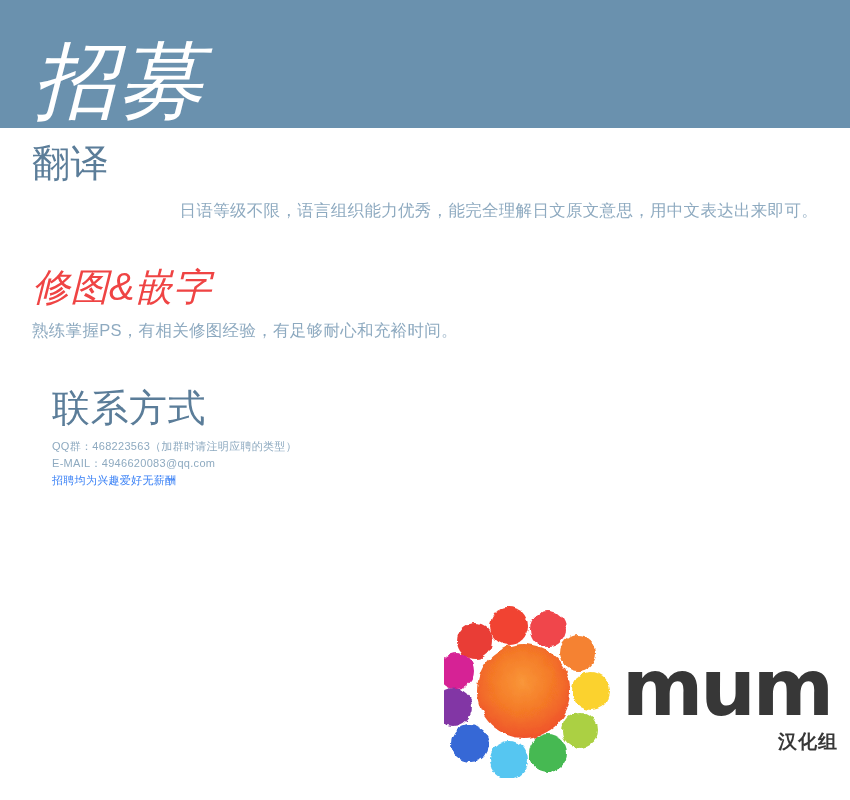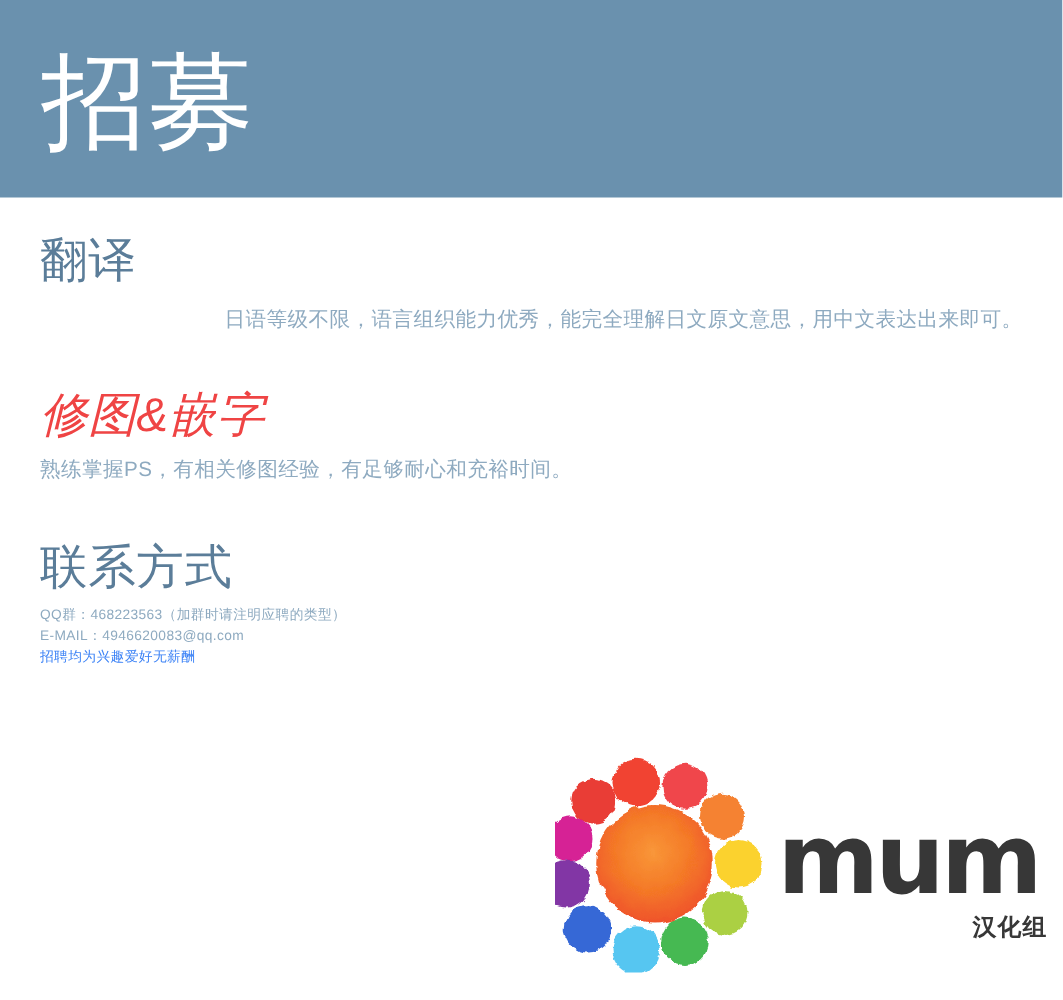--- a/index.html
+++ b/index.html
@@ -11,23 +11,24 @@
     height: 800px;
     background: #ffffff;
     font-family: "Liberation Sans", "DejaVu Sans", sans-serif;
     overflow: hidden;
     position: relative;
   }
 
   
   .header-band {
     width: 850px;
-    height: 158px;
+    height: 128px;
     background: #6a91ae;
     position: relative;
+    font-style: italic;
   }
   .header-title {
     position: absolute;
     left: 33px;
     top: 33px;
     font-size: 84px;
     line-height: 1.15;
     color: #ffffff;
     font-weight: 400;
     letter-spacing: 2px;
@@ -52,27 +53,27 @@
     white-space: nowrap;
   }
   .section-body {
     font-size: 16.5px;
     line-height: 1.5;
     color: #8eaac0;
     letter-spacing: 0.3px;
     white-space: nowrap;
   }
 
-  .sec-translate { margin-top: 30px; }
+  .sec-translate { margin-top: 14px; }
   .sec-translate .section-body { margin-top: 13px; text-align: right; }
 
   .sec-edit { margin-top: 44px; }
   .sec-edit .section-body { margin-top: 9px; }
 
-  .sec-contact { margin-top: 44px; }
+  .sec-contact { margin-top: 44px; margin-left: 20px; }
   .sec-contact .contact-lines { margin-top: 9px; }
   .contact-line {
     font-size: 11px;
     line-height: 1.52;
     color: #8eaac0;
     letter-spacing: 0.3px;
     white-space: nowrap;
   }
 
   

